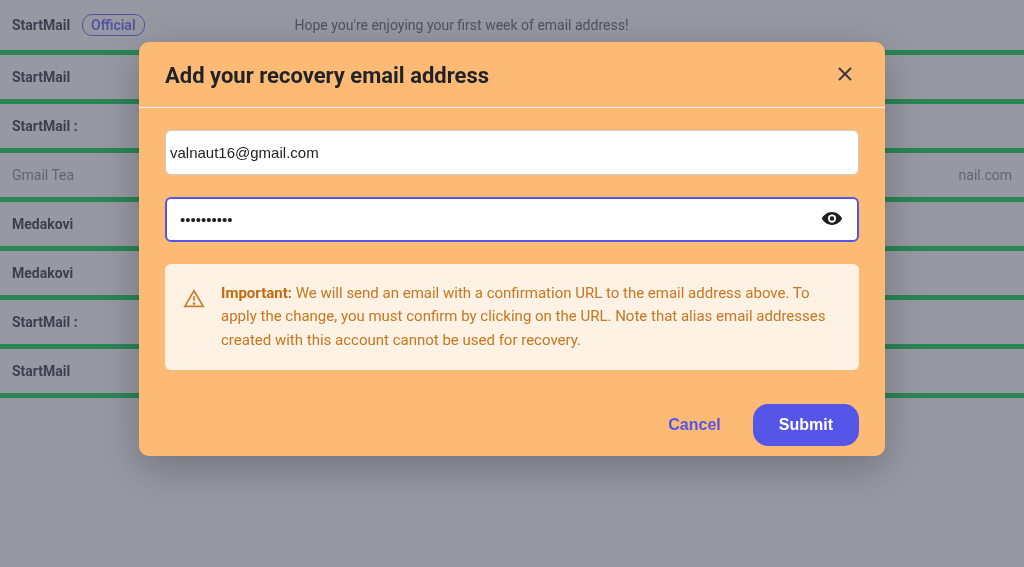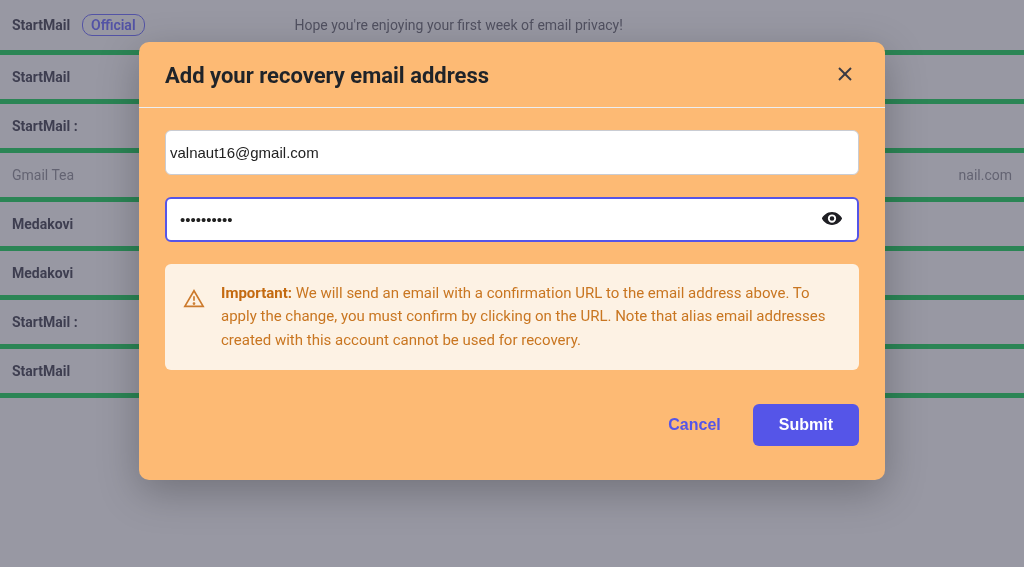--- a/index.html
+++ b/index.html
@@ -142,50 +142,50 @@
       line-height: 1.55;
     }
     .alert-text strong {
       color: #c46a10;
       font-weight: 700;
     }
     .modal-footer {
       display: flex;
       justify-content: flex-end;
       gap: 18px;
-      padding: 16px 26px 34px 26px;
+      padding: 16px 26px 10px 26px;
     }
     .btn-cancel {
       background: none;
       border: none;
       color: #5555e8;
       font-size: 16px;
       font-weight: 600;
       cursor: pointer;
       padding: 12px 14px;
     }
     .btn-submit {
       background: #5555e8;
       border: none;
       color: #fff;
       font-size: 16px;
       font-weight: 600;
       cursor: pointer;
       padding: 12px 26px;
-      border-radius: 6px;
+      border-radius: 15px;
     }
   </style>
 </head>
 <body>
 
 <div class="email-list">
     <div class="email-row">
       <span class="sender">StartMail</span>
       <span class="badge">Official</span>
-      <span class="subject">Hope you're enjoying your first week of email privacy!</span>
+      <span class="subject">Hope you're enjoying your first week of email address!</span>
     </div>
     <div class="email-row">
       <span class="sender">StartMail</span>
     </div>
     <div class="email-row">
       <span class="sender">StartMail :</span>
     </div>
     <div class="email-row">
       <span class="sender sender-light">Gmail Tea</span>
       <span class="email-right">nail.com</span>

